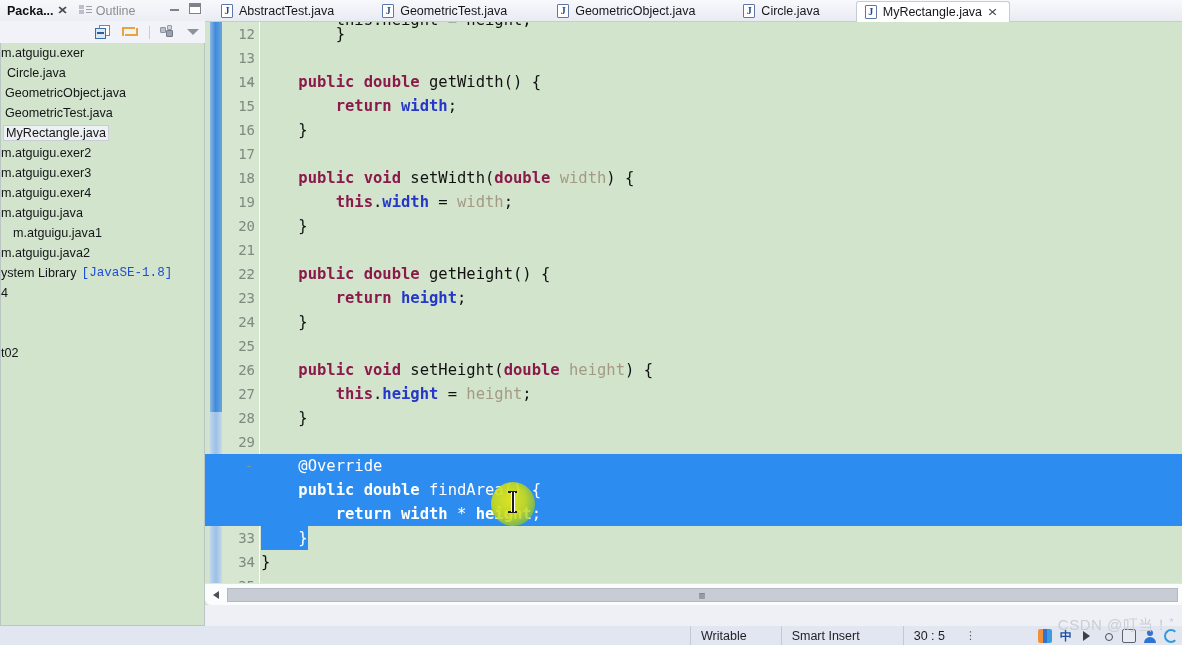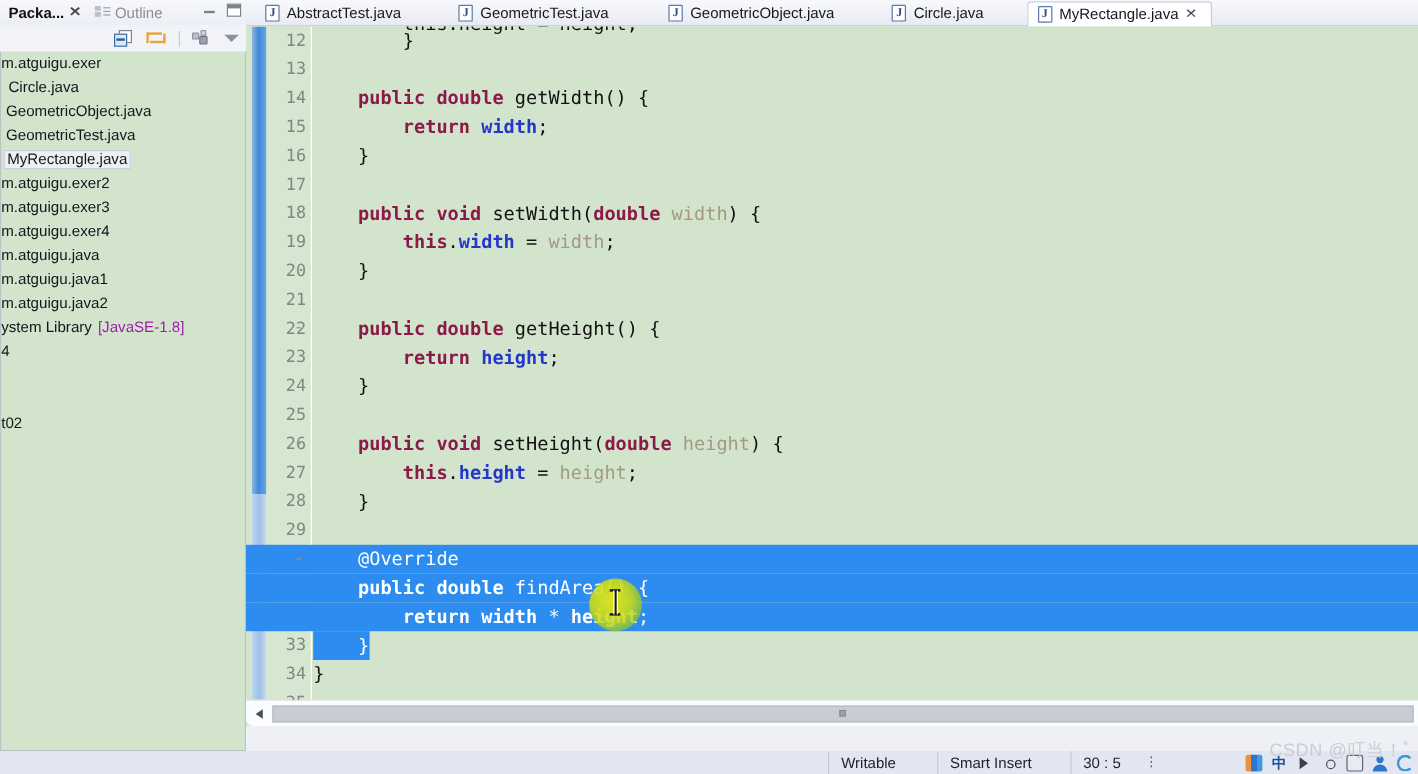--- a/index.html
+++ b/index.html
@@ -125,21 +125,21 @@
     white-space: nowrap;
     padding-left: 0;
   }
   .tree-row .lbl { display: inline-block; }
   .tree-row.selected .lbl {
     background: #eef1f4;
     border: 1px solid #c9ced6;
     padding: 0 2px;
     margin-left: -2px;
   }
-  .lib-suffix { color: #a21caf; margin-left: 5px; }
+  .lib-suffix { color: #1d4ed8; margin-left: 5px; font-family: Liberation Mono, monospace; }
 
   
   #editor-area {
     position: absolute; left: 205px; top: 0;
     width: 977px; height: 626px;
     background: #eef0f6;
   }
   #tabbar {
     position: relative; height: 22px;
     background: linear-gradient(to bottom, #f8f9fc 0%, #e9ebf3 100%);
@@ -462,21 +462,21 @@
         </div>
         <div class="tree-row" style="padding-left: 0px;">
           <span class="lbl">m.atguigu.exer3</span>
         </div>
         <div class="tree-row" style="padding-left: 0px;">
           <span class="lbl">m.atguigu.exer4</span>
         </div>
         <div class="tree-row" style="padding-left: 0px;">
           <span class="lbl">m.atguigu.java</span>
         </div>
-        <div class="tree-row" style="padding-left: 0px;">
+        <div class="tree-row" style="padding-left: 12px;">
           <span class="lbl">m.atguigu.java1</span>
         </div>
         <div class="tree-row" style="padding-left: 0px;">
           <span class="lbl">m.atguigu.java2</span>
         </div>
         <div class="tree-row" style="padding-left: 0px;">
           <span class="lbl">ystem Library</span>
           <span class="lib-suffix">[JavaSE-1.8]</span>
         </div>
         <div class="tree-row" style="padding-left: 0px;">
@@ -584,21 +584,21 @@
         <div class="foldglyph" style="top: 240px;">-</div>
         <div class="foldglyph" style="top: 336px;">-</div>
         <div class="foldglyph" style="top: 432px;">-</div>
       </div>
   </div>
 
   <div id="statusbar">
     <div style="width:690px;"></div>
     <div class="sb-cell">Writable</div>
     <div class="sb-cell" style="margin-left:24px;">Smart Insert</div>
-    <div class="sb-cell" style="margin-left:22px;">30 : 5</div>
+    <div class="sb-cell" style="margin-left:33px;">30 : 5</div>
     <div class="sb-cell sb-dots" style="border-left:none;">⋮</div>
   </div>
 
   <div id="tray">
     <span class="tray-ico ti-ime"></span>
     <span class="tray-ico ti-cn">中</span>
     <span class="tray-ico ti-play"></span>
     <span class="tray-ico ti-dot"></span>
     <span class="tray-ico ti-kbd"></span>
     <span class="tray-ico ti-usr"></span>

